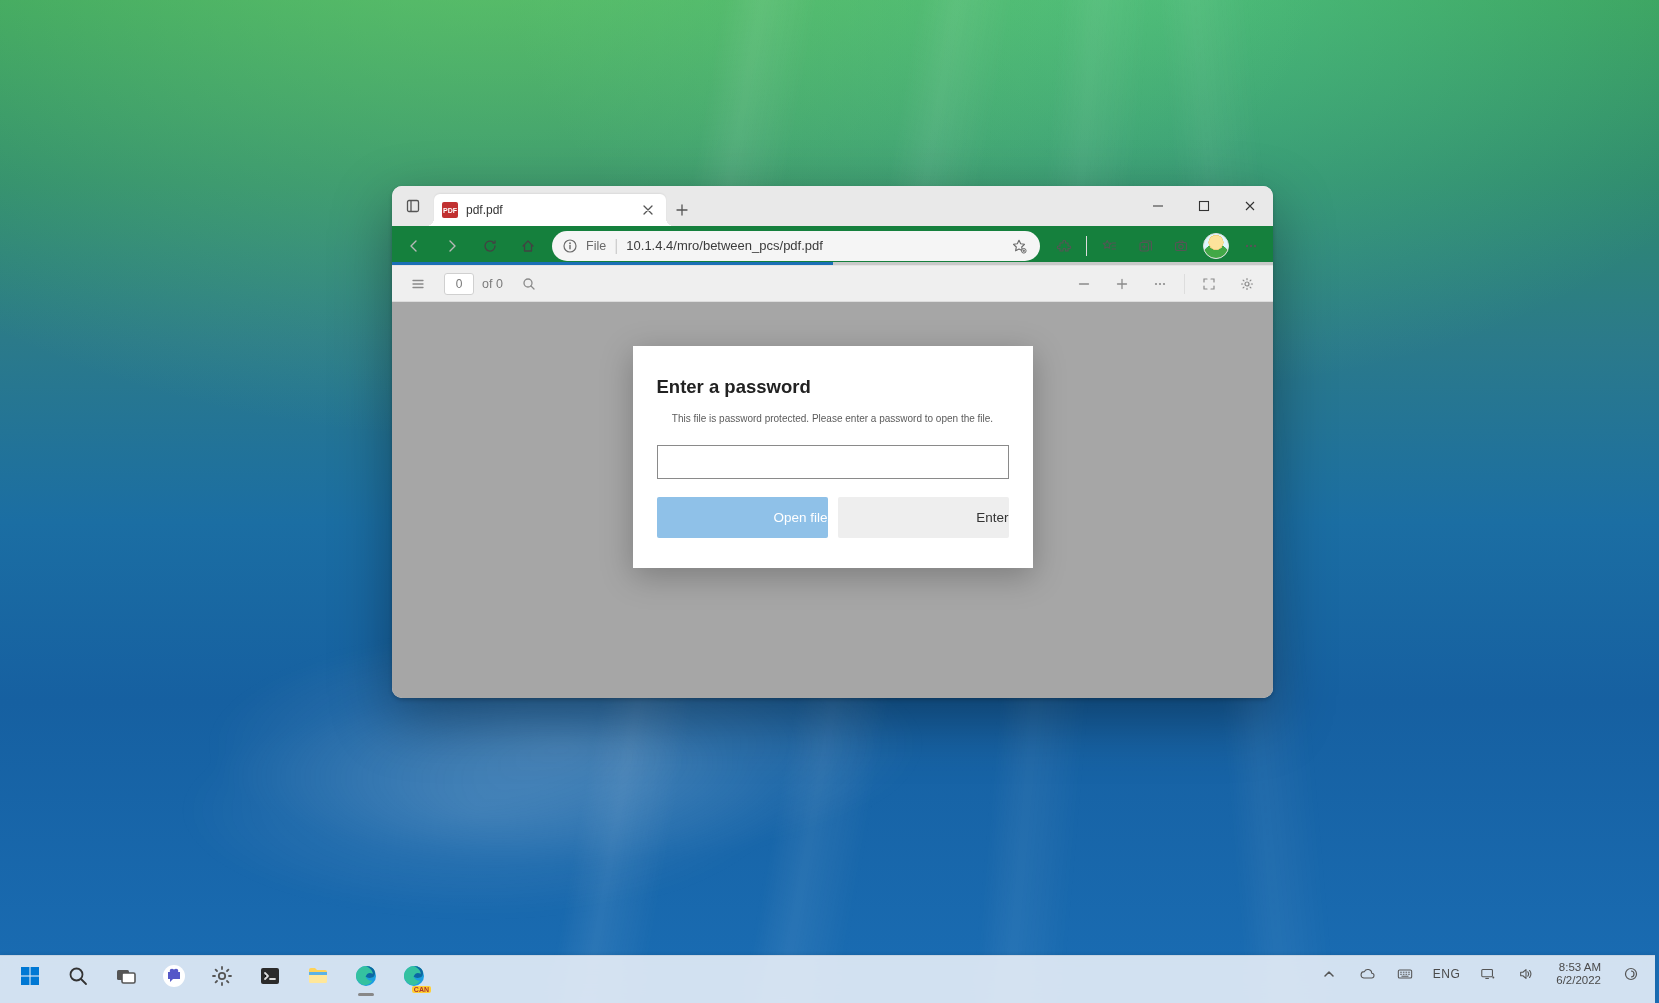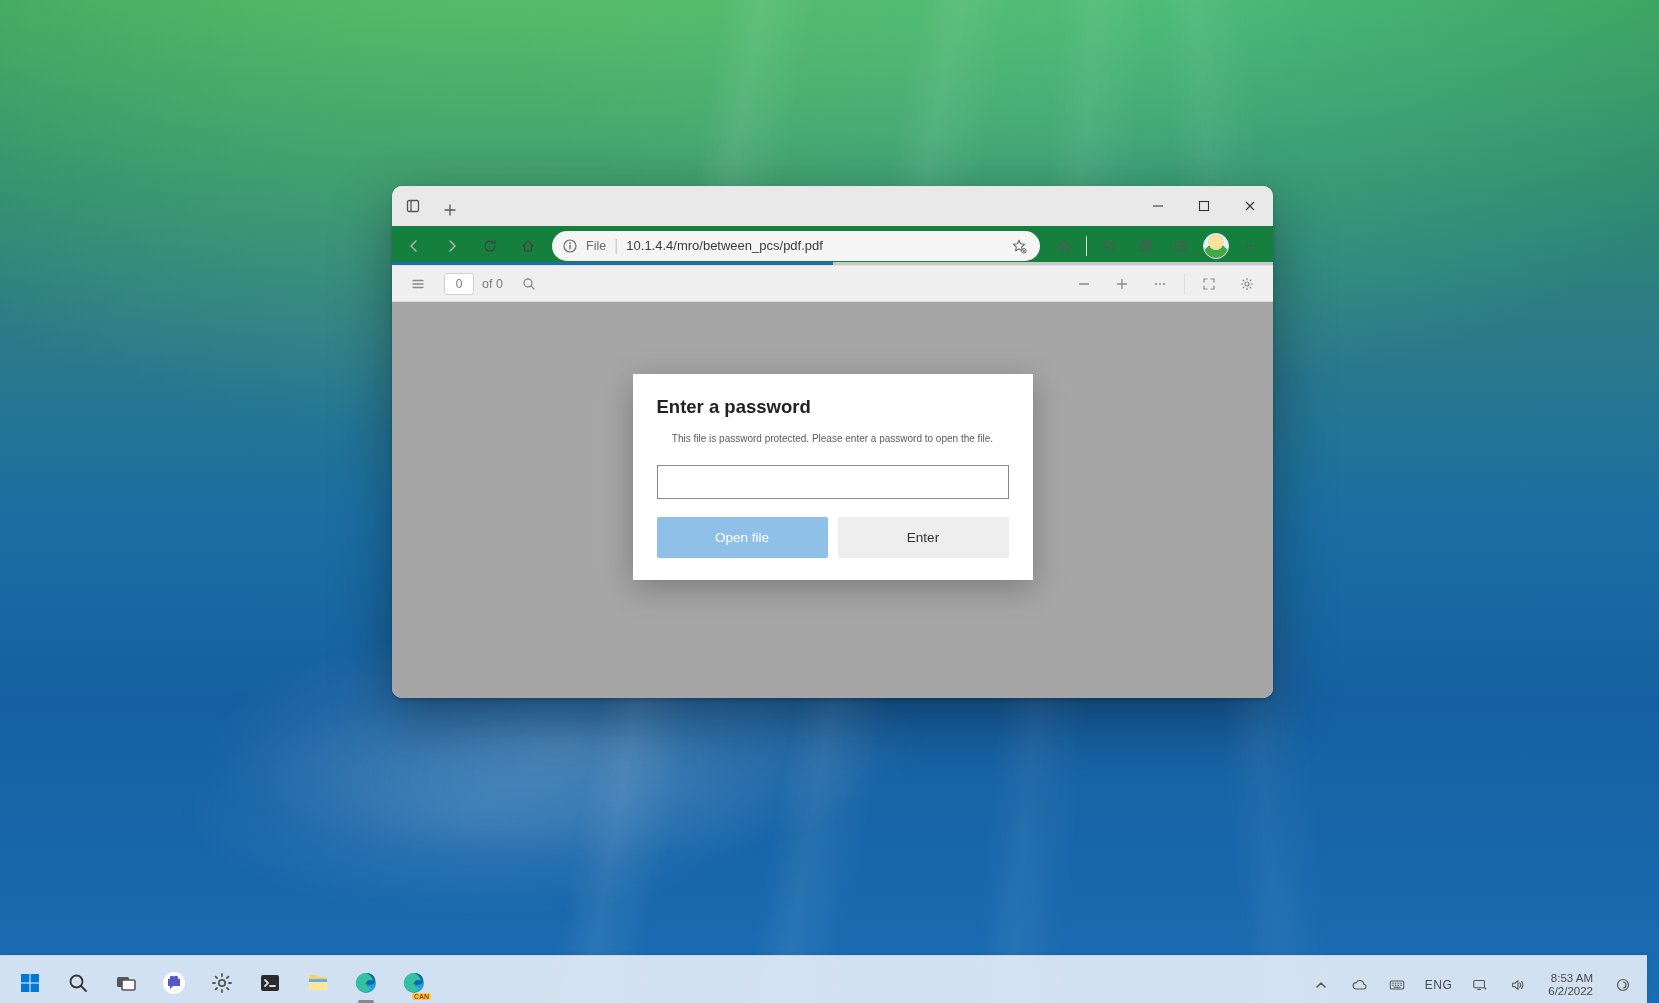--- a/index.html
+++ b/index.html
@@ -226,22 +226,21 @@
       position: relative;
       display:flex;
       align-items:flex-start;
       justify-content:center;
       padding-top: 44px;
     }
     .dialog {
       width: 400px;
       background:#fff;
       box-shadow: 0 8px 30px rgba(0,0,0,0.25);
-      padding: 22px 24px;
-      margin-top: 28px;
+      padding: 30px 24px;
     }
     .dialog h2 {
       font-size: 18.5px;
       font-weight: 600;
       color:#222;
       margin-bottom: 14px;
     }
     .dialog p {
       font-size: 10px;
       color:#5b5b5b;
@@ -259,34 +258,35 @@
       margin-bottom: 18px;
     }
     .dlg-buttons { display:flex; gap:10px;}
     .dlg-buttons button {
       flex:1;
       height: 41px;
       border: none;
       font-size: 13.5px;
       border-radius: 2px;
       cursor: pointer;
+      text-align: right;
     }
     .btn-primary { background:#8fc1e8; color:#fff; }
     .btn-secondary { background:#eee; color:#333; }
 
     
     .taskbar {
       position: absolute;
-      left: 0; right: 12px; bottom: 0;
+      left: 0; right: 4px; bottom: 0;
       height: 48px;
       background: rgba(243,246,252,0.85);
       backdrop-filter: blur(10px);
       border-top: 1px solid rgba(0,0,0,0.06);
       display:flex;
-      align-items:flex-end;
+      align-items:flex-start;
       padding: 0 8px;
       box-shadow: 0 -1px 4px rgba(0,0,0,0.08);
     }
     .task-icons { display:flex; align-items:center; gap:4px;}
     .tb-item {
       width: 44px; height: 40px;
       display:flex; align-items:center; justify-content:center;
       border-radius: 4px;
     }
     .tb-item.active::after{
@@ -327,20 +327,29 @@
 <div class="window">
 
   <div class="titlebar">
     <div class="titlebar-left">
       <div class="tab-actions-btn">
         <svg class="icon" viewBox="0 0 16 16">
             <rect x="2.5" y="2.5" width="11" height="11" rx="1.5" fill="none" stroke="#555" stroke-width="1.3"></rect>
             <line x1="6" y1="3" x2="6" y2="13" stroke="#555" stroke-width="1.3"></line>
           </svg>
       </div>
+      <div class="tab">
+        <div class="pdf-badge">PDF</div>
+        <div class="tab-title">pdf.pdf</div>
+        <div class="tab-close">
+          <svg class="icon" viewBox="0 0 16 16">
+              <path d="M4 4l8 8M12 4l-8 8" stroke="#555" stroke-width="1.3" stroke-linecap="round"></path>
+            </svg>
+        </div>
+      </div>
       <div class="new-tab">
         <svg class="icon" viewBox="0 0 16 16">
             <path d="M8 3v10M3 8h10" stroke="#555" stroke-width="1.3" stroke-linecap="round"></path>
           </svg>
       </div>
     </div>
     <div class="window-controls">
       <div class="win-btn">
         <svg class="icon" viewBox="0 0 16 16">
             <path d="M3 8h10" stroke="currentColor" stroke-width="1.1"></path>

